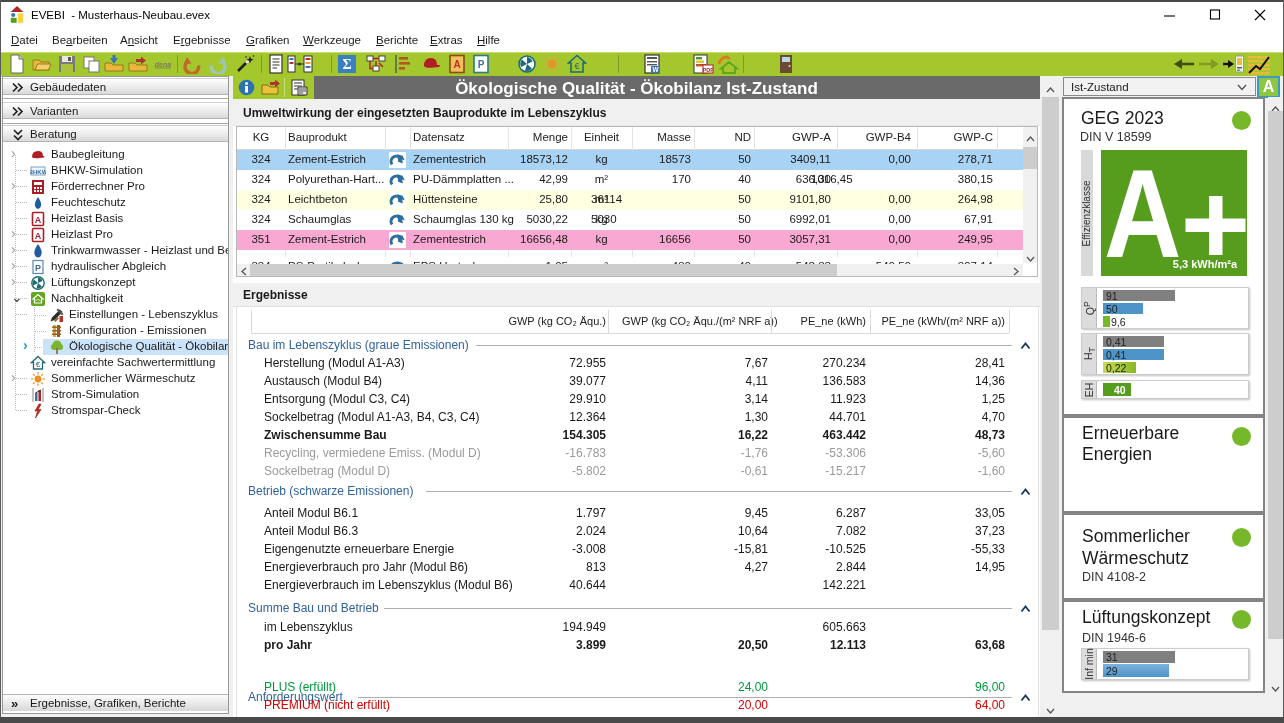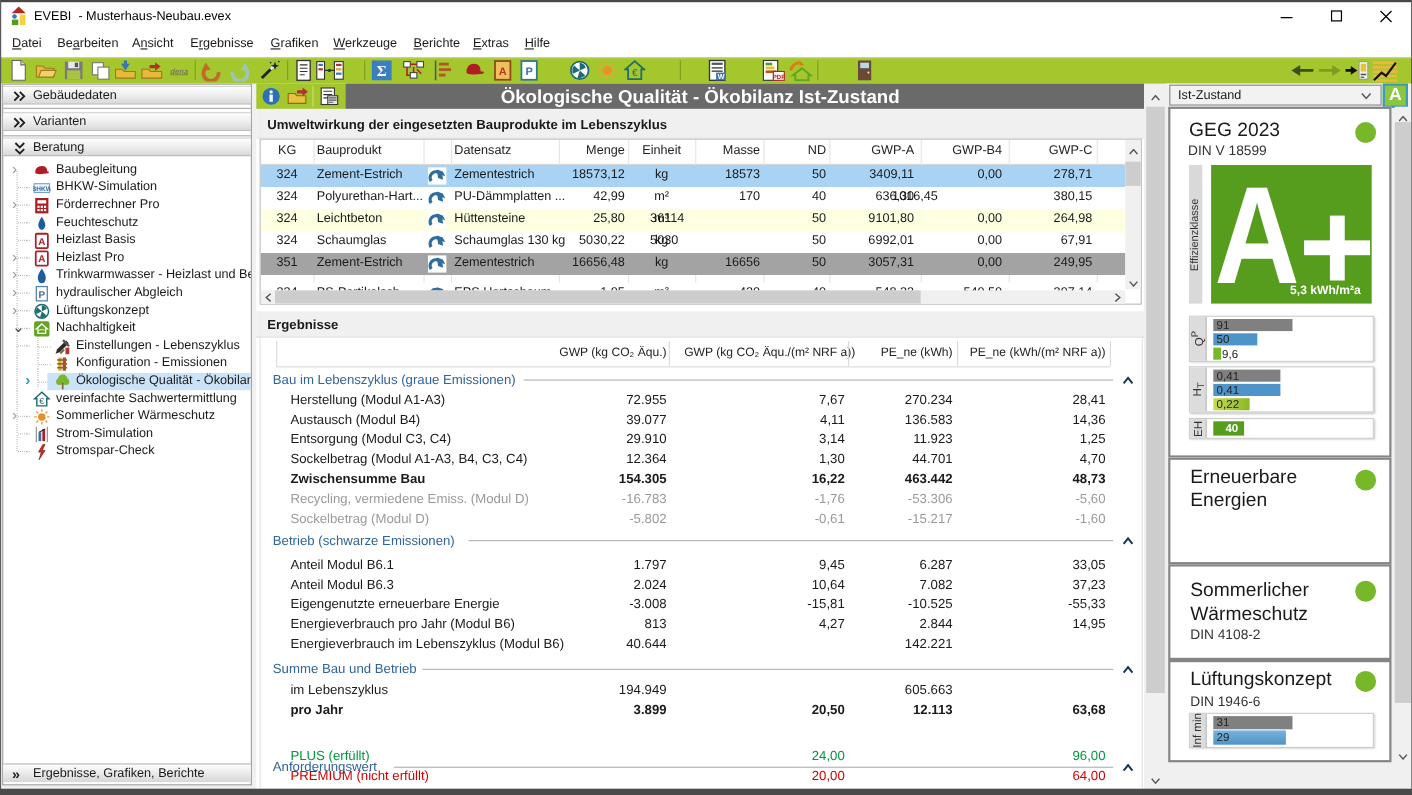--- a/index.html
+++ b/index.html
@@ -602,21 +602,21 @@
         </svg></div>
       <div style="left:176px;">Schaumglas 130 kg</div>
       <div style="left:231px;width:100px;text-align:right;">5030,22</div>
       <div style="left:334px;width:61px;text-align:center;">kg</div>
       <div style="left:354px;width:100px;text-align:left;">5030</div>
       <div style="left:414px;width:100px;text-align:right;">50</div>
       <div style="left:494px;width:100px;text-align:right;">6992,01</div>
       <div style="left:574px;width:100px;text-align:right;">0,00</div>
       <div style="left:656px;width:100px;text-align:right;">67,91</div>
     </div>
-    <div class="trow" style="top:103px;background:#a3a3a3">
+    <div class="trow" style="top:103px;background:#f9a8d4">
       <div style="left:0;width:48px;text-align:center;">351</div>
       <div style="left:51px;">Zement-Estrich</div>
       <div style="left:152px;top:2px;"><svg width="17" height="16" viewBox="0 0 17 16">
           <rect x="0" y="0" width="17" height="16" fill="#fff"></rect>
           <path d="M3 12.5 A5.3 5.3 0 0 1 10.5 5.2" fill="none" stroke="#2e6e9e" stroke-width="3"></path>
           <path d="M8.2 2.2 L13.5 3.8 L15.8 8.2 L13.2 7.4 L13.8 11.5 L9.2 9.8 Z" fill="#2e6e9e"></path>
         </svg></div>
       <div style="left:176px;">Zementestrich</div>
       <div style="left:231px;width:100px;text-align:right;">16656,48</div>
       <div style="left:334px;width:61px;text-align:center;">kg</div>

